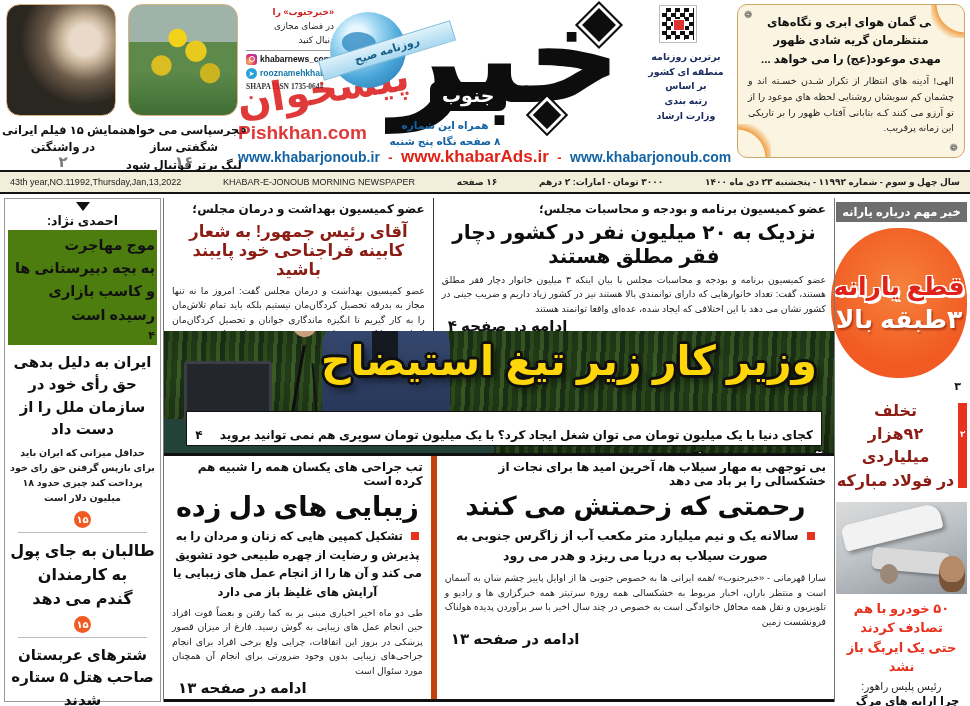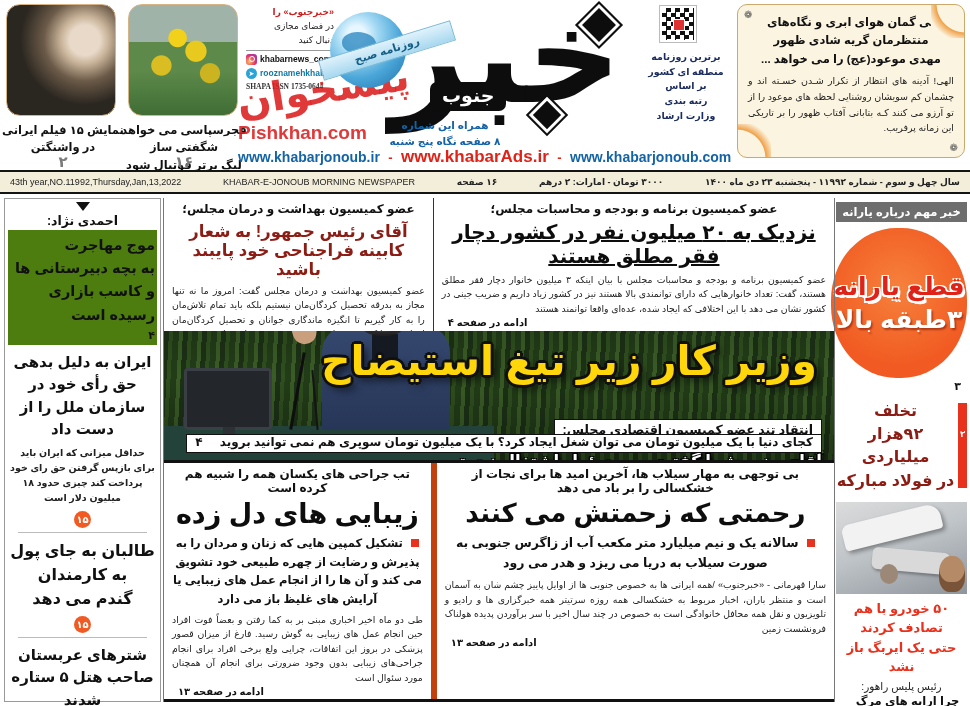--- a/index.html
+++ b/index.html
@@ -107,25 +107,25 @@
   .lr-b { font-weight:bold; font-size:9.5px; line-height:1.6; color:#222; text-align:center; margin-top:4px; padding:0 2px; }
   .badge { width:17px; height:17px; border-radius:50%; background:#f15a22; color:#fff; font-size:10px; font-weight:bold; text-align:center; line-height:17px; margin:5px auto 4px; }
   .lr-div { border-top:1px solid #bbb; margin:2px 10px; }
 
   
   .main { position:absolute; left:163px; top:198px; width:672px; height:504px; direction:rtl; border-left:1px solid #777; border-right:1px solid #777; display:flex; flex-direction:column; }
   .row-top { display:flex; height:133px; }
   .art { padding:4px 8px 2px; position:relative; overflow:hidden; }
   .art-poverty { flex:1.52; border-left:1px solid #333; }
   .art-cabinet { flex:1; }
-  .kicker { font-weight:bold; font-size:12px; color:#111; text-align:center; }
-  .hl-black { font-weight:900; font-size:20px; color:#0d0d0d; text-align:center; margin-top:4px;text-decoration:underline; }
+  .kicker { font-weight:bold; font-size:12px; color:#111; }
+  .hl-black { font-weight:900; font-size:20px; color:#0d0d0d; text-align:center; margin-top:4px; }
   .hl-maroon { font-weight:900; font-size:16.5px; color:#8b1d15; text-align:center; margin-top:6px; }
   .body-txt { font-size:9.3px; line-height:1.55; color:#222; text-align:justify; margin-top:5px; }
-  .more { font-weight:bold; font-size:10px; color:#111; text-align:left; padding:1px 6px 0; }
+  .more { font-weight:bold; font-size:15px; color:#111; text-align:left; padding:1px 6px 0; }
 
   .photo { position:relative; height:204px; overflow:hidden;
       background:repeating-linear-gradient(93deg,#1c3116 0 5px,#2f4f1e 5px 9px,#223c18 9px 15px,#3a5c26 15px 19px); }
   .photo::after { content:""; position:absolute; inset:0; background:linear-gradient(180deg,rgba(0,0,0,.12),rgba(0,0,0,0) 35%,rgba(0,0,0,.25) 92%); }
   .desk { position:absolute; left:0; bottom:0; width:330px; height:34px; background:#23423a; z-index:1; }
   .monitor { position:absolute; left:20px; bottom:30px; width:88px; height:62px; background:#23272c; border:3px solid #3a3f45; border-radius:4px; z-index:2; }
   .monitor::after { content:""; position:absolute; left:36px; bottom:-12px; width:12px; height:12px; background:#2c3136; }
   .torso { position:absolute; left:158px; bottom:30px; width:128px; height:104px; background:linear-gradient(180deg,#35486f,#273657); border-radius:26px 26px 0 0; z-index:2; }
   .shirt { position:absolute; left:208px; bottom:86px; width:26px; height:40px; background:#151a22; z-index:3; }
   .head { position:absolute; left:196px; bottom:128px; width:46px; height:54px; border-radius:46%; background:#c99f7e; z-index:3; }
@@ -133,21 +133,21 @@
   .hand { position:absolute; left:128px; bottom:116px; width:24px; height:28px; border-radius:45%; background:#c99f7e; transform:rotate(-16deg); z-index:2; }
   .mic1 { position:absolute; left:132px; bottom:30px; width:3px; height:78px; background:#0e0e0e; transform:rotate(10deg); z-index:3; }
   .mic2 { position:absolute; left:150px; bottom:30px; width:2px; height:60px; background:#141414; transform:rotate(-5deg); z-index:3; }
 
   .ph-hl { position:absolute; top:6px; right:10px; left:150px; z-index:5; text-align:center; color:#ffd60a; font-weight:900; font-size:41px; direction:rtl;
       text-shadow:-2px -2px 0 #101010,2px -2px 0 #101010,-2px 2px 0 #101010,2px 2px 0 #101010,0 3px 0 #101010,3px 0 0 #101010,-3px 0 0 #101010,0 -3px 0 #101010,5px 5px 8px rgba(0,0,0,.7); }
   .ph-kicker { position:absolute; top:88px; right:12px; z-index:5; background:#fff; border:1px solid #111; color:#111; font-weight:bold; font-size:12.5px; padding:2px 8px 3px; direction:rtl; }
   .ph-line { position:absolute; right:12px; z-index:5; color:#fff; font-weight:900; font-size:16.5px; direction:rtl;
       text-shadow:-1.5px -1.5px 0 #000,1.5px -1.5px 0 #000,-1.5px 1.5px 0 #000,1.5px 1.5px 0 #000,2.5px 2.5px 3px #000; }
   .ph-l1 { top:121px; }
-  .ph-bar { position:absolute; bottom:7px; right:12px; z-index:5; background:#fff; border:1px solid #111; color:#111; font-weight:bold; font-size:12px; padding:0 8px 3px; direction:rtl; }
+  .ph-bar { position:absolute; bottom:7px; right:12px; z-index:5; background:#fff; border:1px solid #111; color:#111; font-weight:bold; font-size:12px; padding:16px 8px 3px; direction:rtl; }
   .ph-bar .pg { margin-right:14px; }
 
   .row-bot { display:flex; flex:1; border-top:3px solid #111; border-bottom:3px solid #111; }
   .art-flood { flex:1.52; border-left:6px solid #c2410c; }
   .art-beauty { flex:1; }
   .hl-big { font-weight:900; font-size:26px; color:#0d0d0d; text-align:center; margin-top:3px; }
   .subhead { font-weight:bold; font-size:12.5px; color:#111; text-align:center; line-height:1.6; margin-top:4px; }
   .sq { display:inline-block; width:8px; height:8px; background:#e8321e; margin-left:5px; }
 </style>
 </head>

